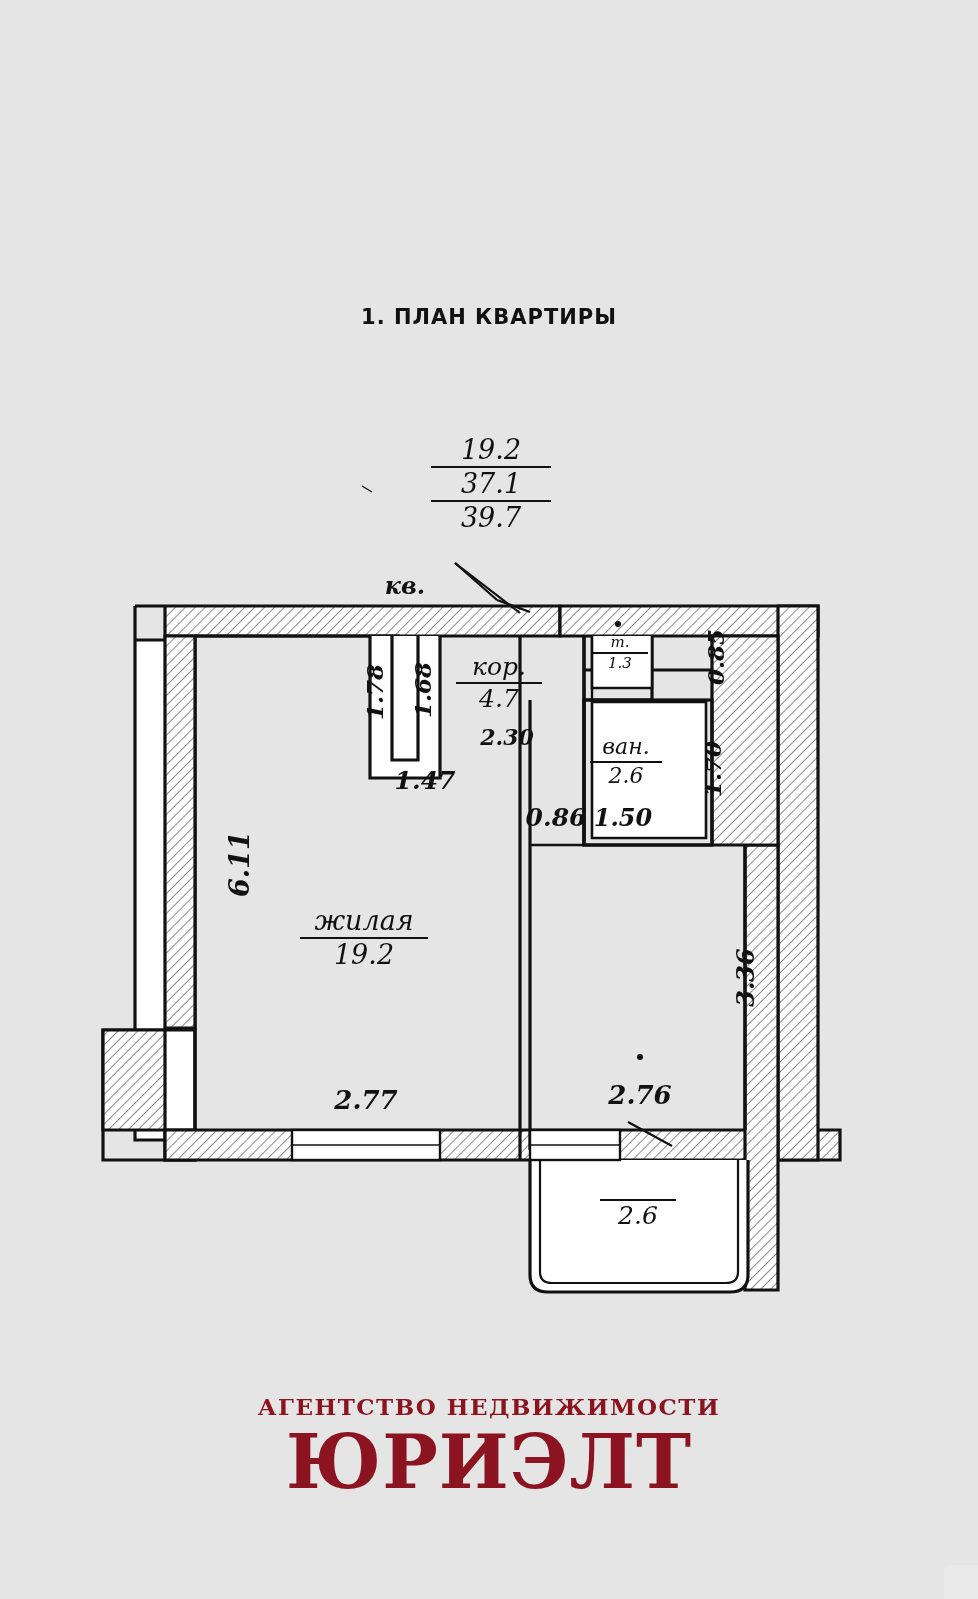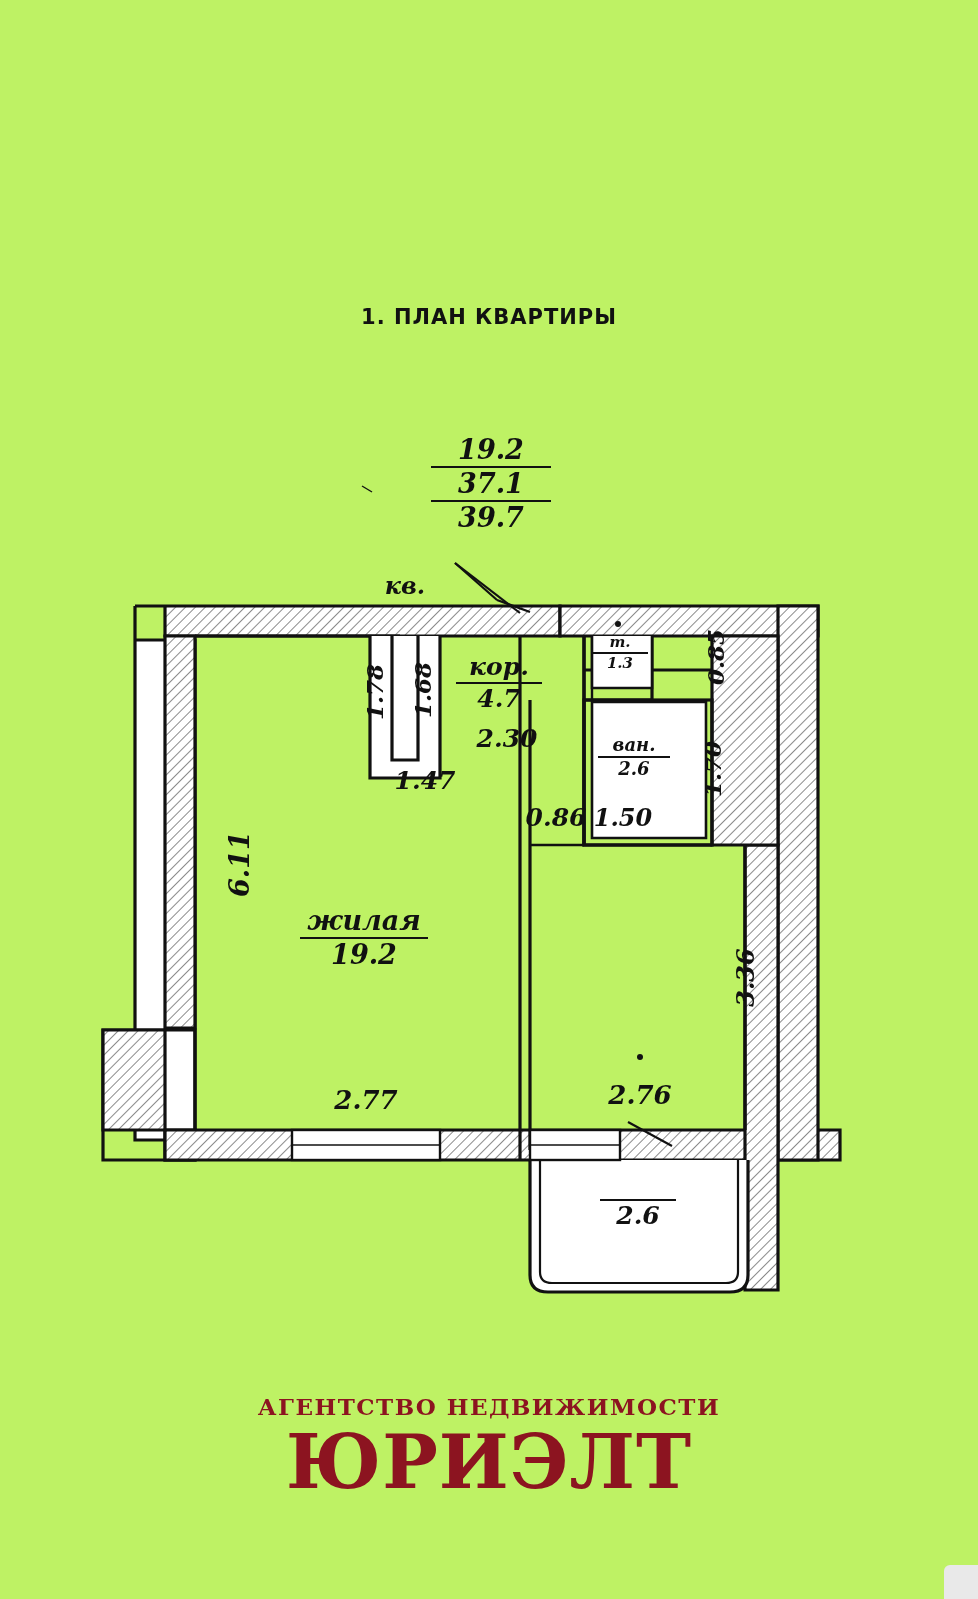--- a/index.html
+++ b/index.html
@@ -12,21 +12,21 @@
     height: 1599px;
     position: relative;
     font-family: "Liberation Sans", sans-serif;
     overflow: hidden;
   }
   #page {
     position: absolute;
     left: 0; top: 0;
     width: 978px;
     height: 1599px;
-    background: #bef264;
+    background: #e5e5e5;
   }
   .title {
     position: absolute;
     left: 0;
     top: 305px;
     width: 978px;
     text-align: center;
     font-family: "DejaVu Sans", sans-serif;
     font-weight: bold;
     font-size: 21px;
@@ -46,21 +46,21 @@
     color: #111;
     white-space: nowrap;
     line-height: 1.05;
   }
   .lbl.center { text-align: center; transform: translateX(-50%); }
   .rot90 { transform: rotate(-90deg); transform-origin: 50% 50%; }
   .frac {
     position: absolute;
     font-family: "DejaVu Serif", serif;
     font-style: italic;
-    font-weight: bold;
+    font-weight: normal;
     color: #111;
     text-align: center;
     line-height: 1.12;
   }
   .frac .bar {
     border-top: 2px solid #111;
     display: block;
     height: 0;
     margin: 1px 0 1px 0;
   }
@@ -196,21 +196,21 @@
     <span class="bar"></span>
     <span>4.7</span>
   </div>
 
   <div class="frac" style="left:592px; top:634px; width:56px; font-size:15px;">
     <span>т.</span>
     <span class="bar"></span>
     <span>1.3</span>
   </div>
 
-  <div class="frac" style="left:590px; top:735px; width:72px; font-size:18px;margin-left:8px;">
+  <div class="frac" style="left:590px; top:735px; width:72px; font-size:22px;">
     <span>ван.</span>
     <span class="bar"></span>
     <span>2.6</span>
   </div>
 
   <div class="frac" style="left:300px; top:906px; width:128px; font-size:27px;">
     <span>жилая</span>
     <span class="bar"></span>
     <span>19.2</span>
   </div>
@@ -222,21 +222,21 @@
   </div>
 
   <div class="lbl rot90" style="left:207px; top:850px; font-size:27px;">6.11</div>
 
   <div class="lbl rot90" style="left:347px; top:680px; font-size:23px;">1.78</div>
 
   <div class="lbl rot90" style="left:395px; top:678px; font-size:23px;">1.68</div>
 
   <div class="lbl center" style="left:425px; top:768px; font-size:25px;">1.47</div>
 
-  <div class="lbl center" style="left:507px; top:726px; font-size:25px;">2.30</div>
+  <div class="lbl center" style="left:507px; top:726px; font-size:22px;">2.30</div>
 
   <div class="lbl center" style="left:556px; top:805px; font-size:25px;">0.86</div>
 
   <div class="lbl center" style="left:623px; top:805px; font-size:24px;">1.50</div>
 
   <div class="lbl rot90" style="left:685px; top:757px; font-size:23px;">1.70</div>
 
   <div class="lbl rot90" style="left:688px; top:645px; font-size:23px;">0.85</div>
 
   <div class="lbl center" style="left:366px; top:1087px; font-size:26px;">2.77</div>

